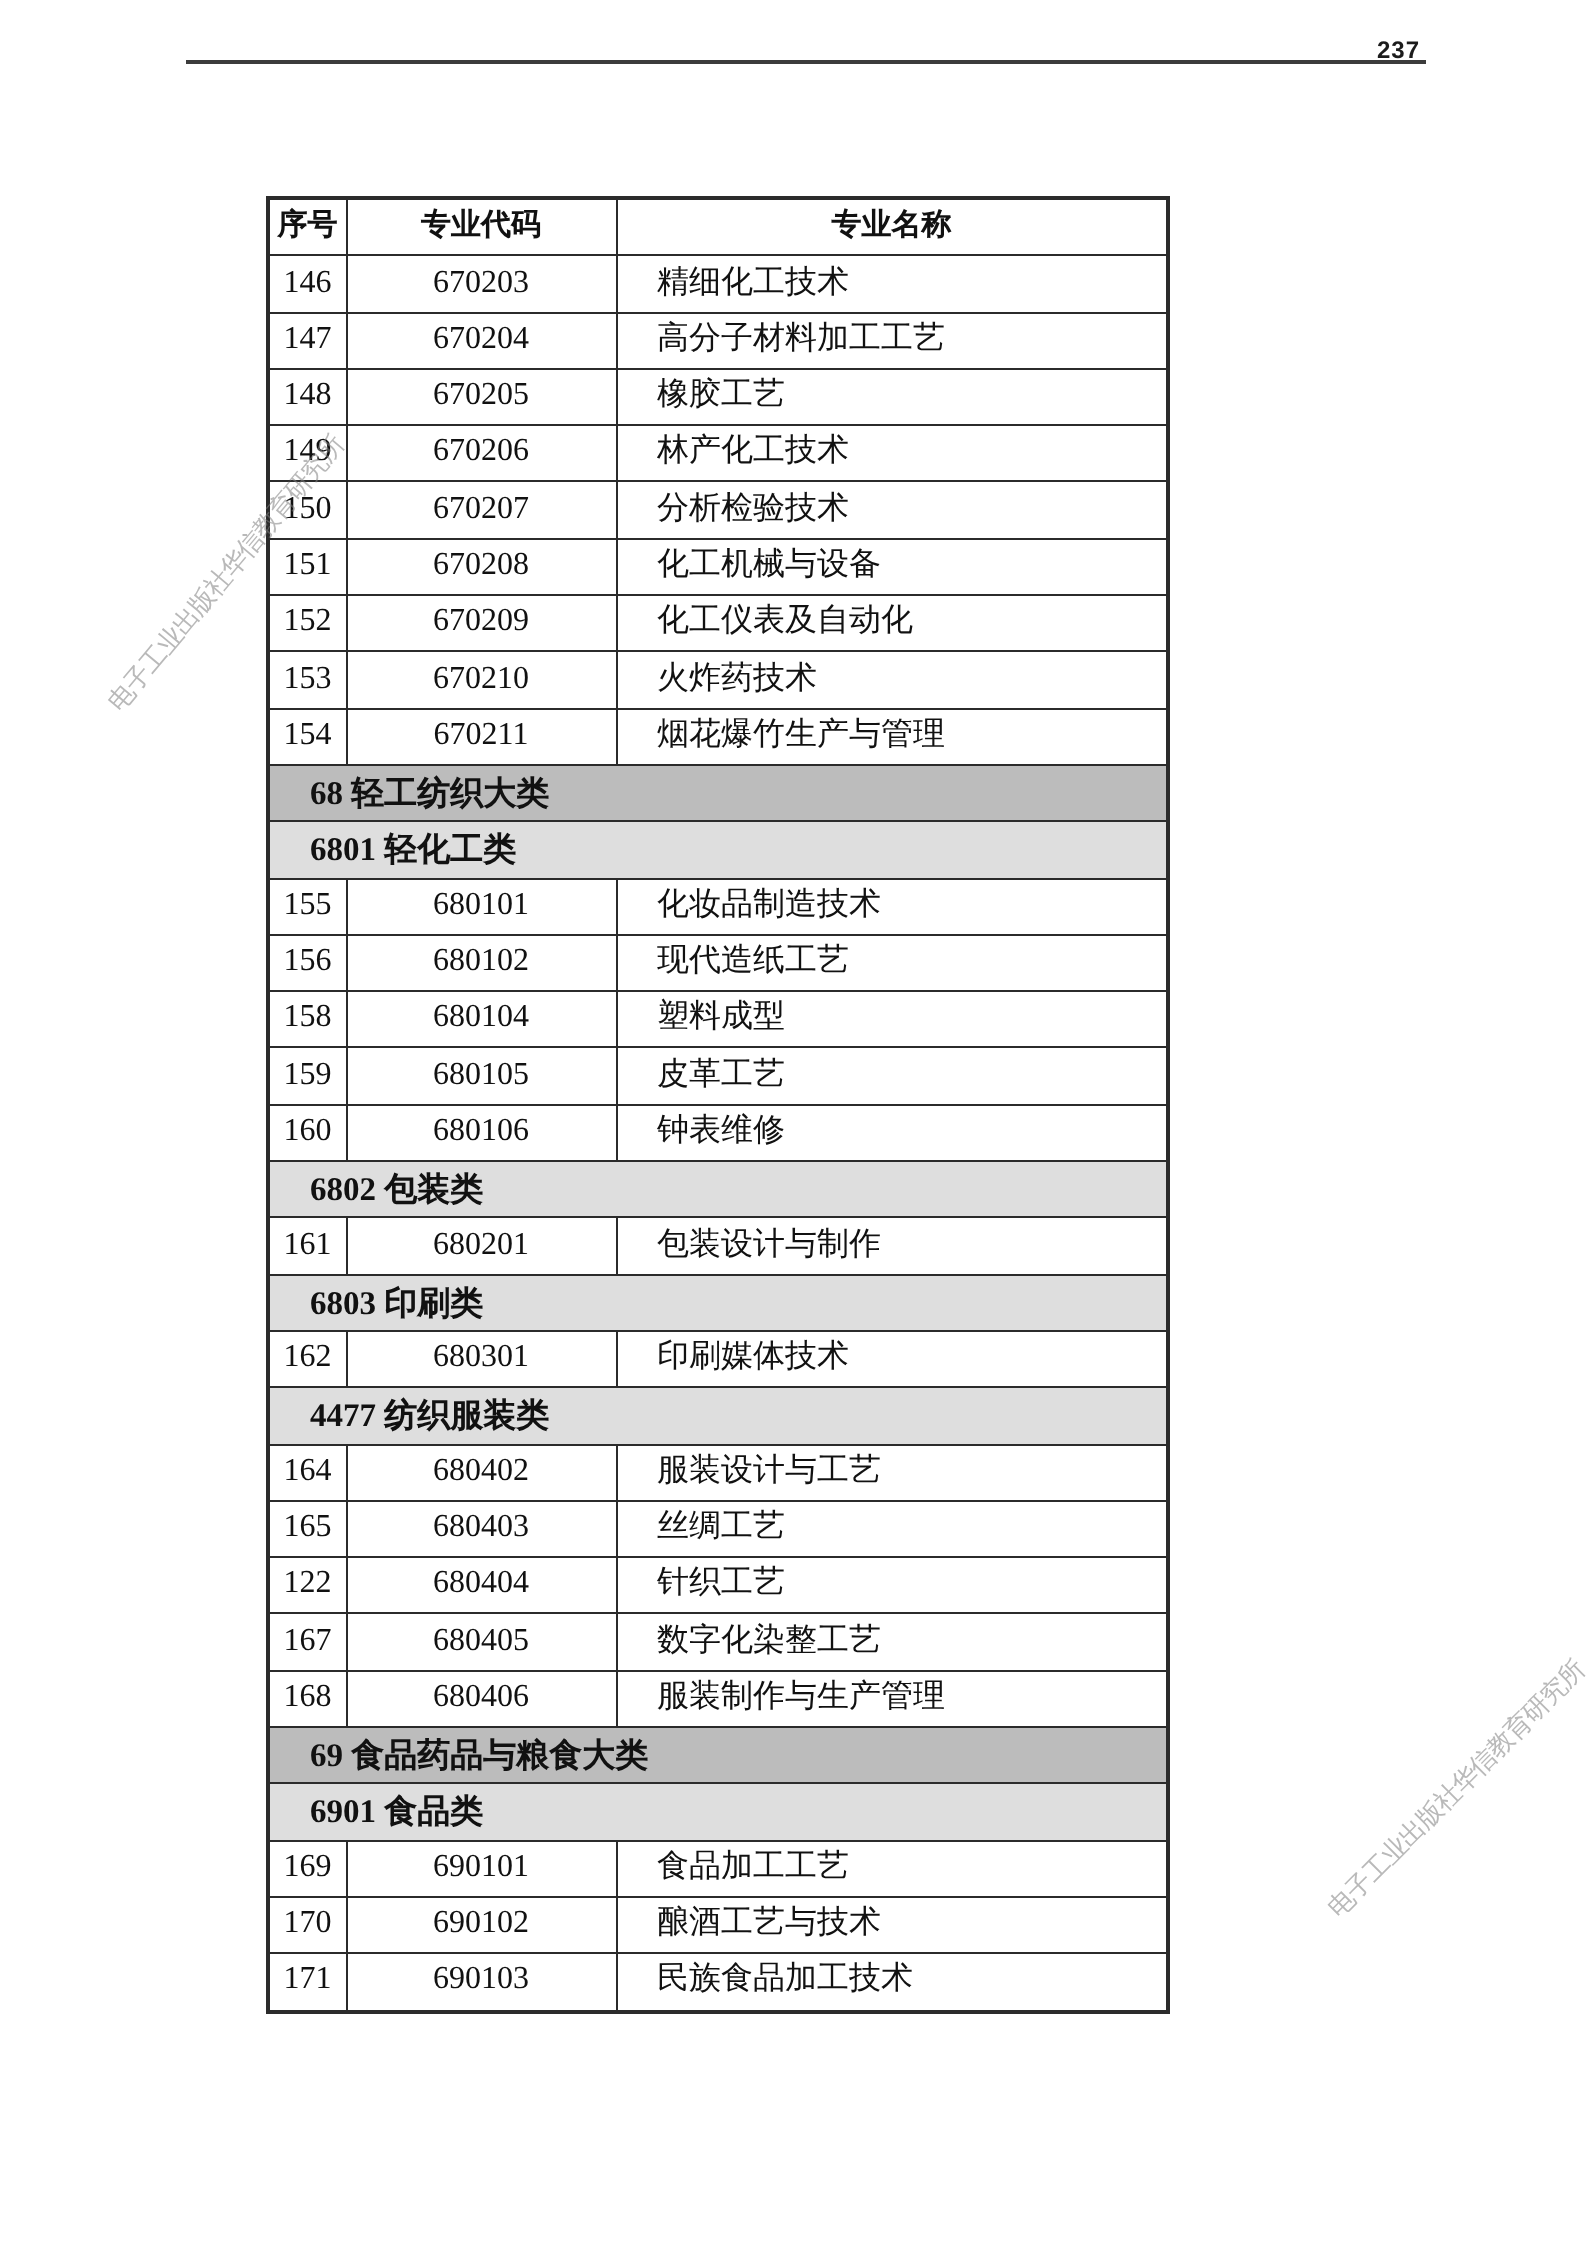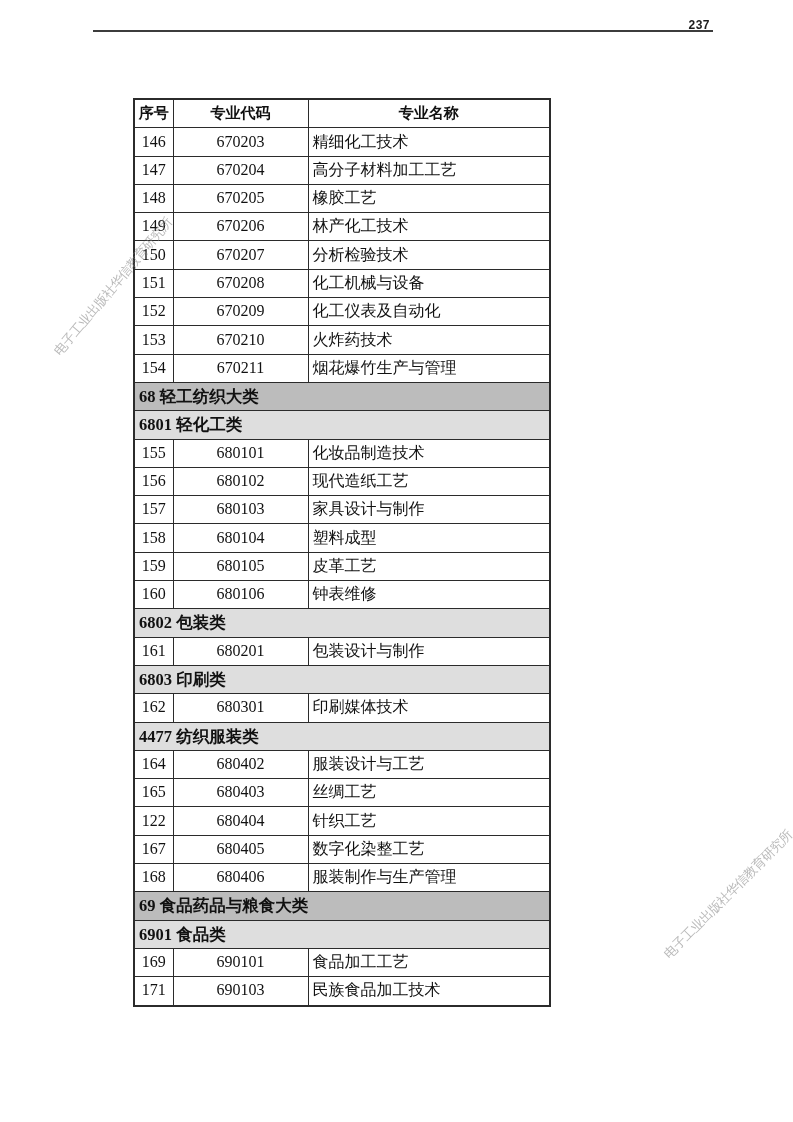--- a/index.html
+++ b/index.html
@@ -30,21 +30,21 @@
     left: 93px;
     top: 30px;
     width: 620px;
     height: 2px;
     background: #3c3c3c;
   }
   table.majors-table {
     position: absolute;
     left: 133px;
     top: 98px;
-    width: 418px;
+    width: 452px;
     border-collapse: collapse;
     table-layout: fixed;
     border: 2px solid #2b2b2b;
     background: #ffffff;
   }
   .majors-table col.col-no   { width: 39px; }
   .majors-table col.col-code { width: 135px; }
   .majors-table col.col-name { width: auto; }
   .majors-table th,
   .majors-table td {
@@ -64,26 +64,26 @@
     font-size: 15px;
   }
   .majors-table td.c-no,
   .majors-table td.c-code {
     text-align: center;
     font-family: "Liberation Serif", serif;
     margin-left: 33px;
   }
   .majors-table td.c-name {
     text-align: left;
-    padding-left: 4px;
+    padding-left: 20px;
     margin-top: 32px;
   }
   .majors-table tr.section td {
     text-align: left;
-    padding-left: 4px;
+    padding-left: 20px;
     font-weight: bold;
     font-size: 16.5px;
   }
   .majors-table tr.section.major td { background: var(--major-bg, #bcbcbc); }
   .majors-table tr.section.minor td { background: var(--minor-bg, #dedede); }
   .watermark {
     position: absolute;
     font-family: "Liberation Sans", sans-serif;
     font-size: 13px;
     letter-spacing: -0.5px;
@@ -180,25 +180,20 @@
         <td class="c-no">155</td>
         <td class="c-code">680101</td>
         <td class="c-name">化妆品制造技术</td>
       </tr>
       <tr>
         <td class="c-no">156</td>
         <td class="c-code">680102</td>
         <td class="c-name">现代造纸工艺</td>
       </tr>
       <tr>
-        <td class="c-no">157</td>
-        <td class="c-code">680103</td>
-        <td class="c-name">家具设计与制作</td>
-      </tr>
-      <tr>
         <td class="c-no">158</td>
         <td class="c-code">680104</td>
         <td class="c-name">塑料成型</td>
       </tr>
       <tr>
         <td class="c-no">159</td>
         <td class="c-code">680105</td>
         <td class="c-name">皮革工艺</td>
       </tr>
       <tr>
@@ -255,20 +250,25 @@
       </tr>
       <tr class="section minor">
         <td colspan="3">6901 食品类</td>
       </tr>
       <tr>
         <td class="c-no">169</td>
         <td class="c-code">690101</td>
         <td class="c-name">食品加工工艺</td>
       </tr>
       <tr>
+        <td class="c-no">170</td>
+        <td class="c-code">690102</td>
+        <td class="c-name">酿酒工艺与技术</td>
+      </tr>
+      <tr>
         <td class="c-no">171</td>
         <td class="c-code">690103</td>
         <td class="c-name">民族食品加工技术</td>
       </tr>
     </tbody>
 </table>
 
 <div class="watermark wm-left">电子工业出版社华信教育研究所</div>
 <div class="watermark wm-right">电子工业出版社华信教育研究所</div>
 

